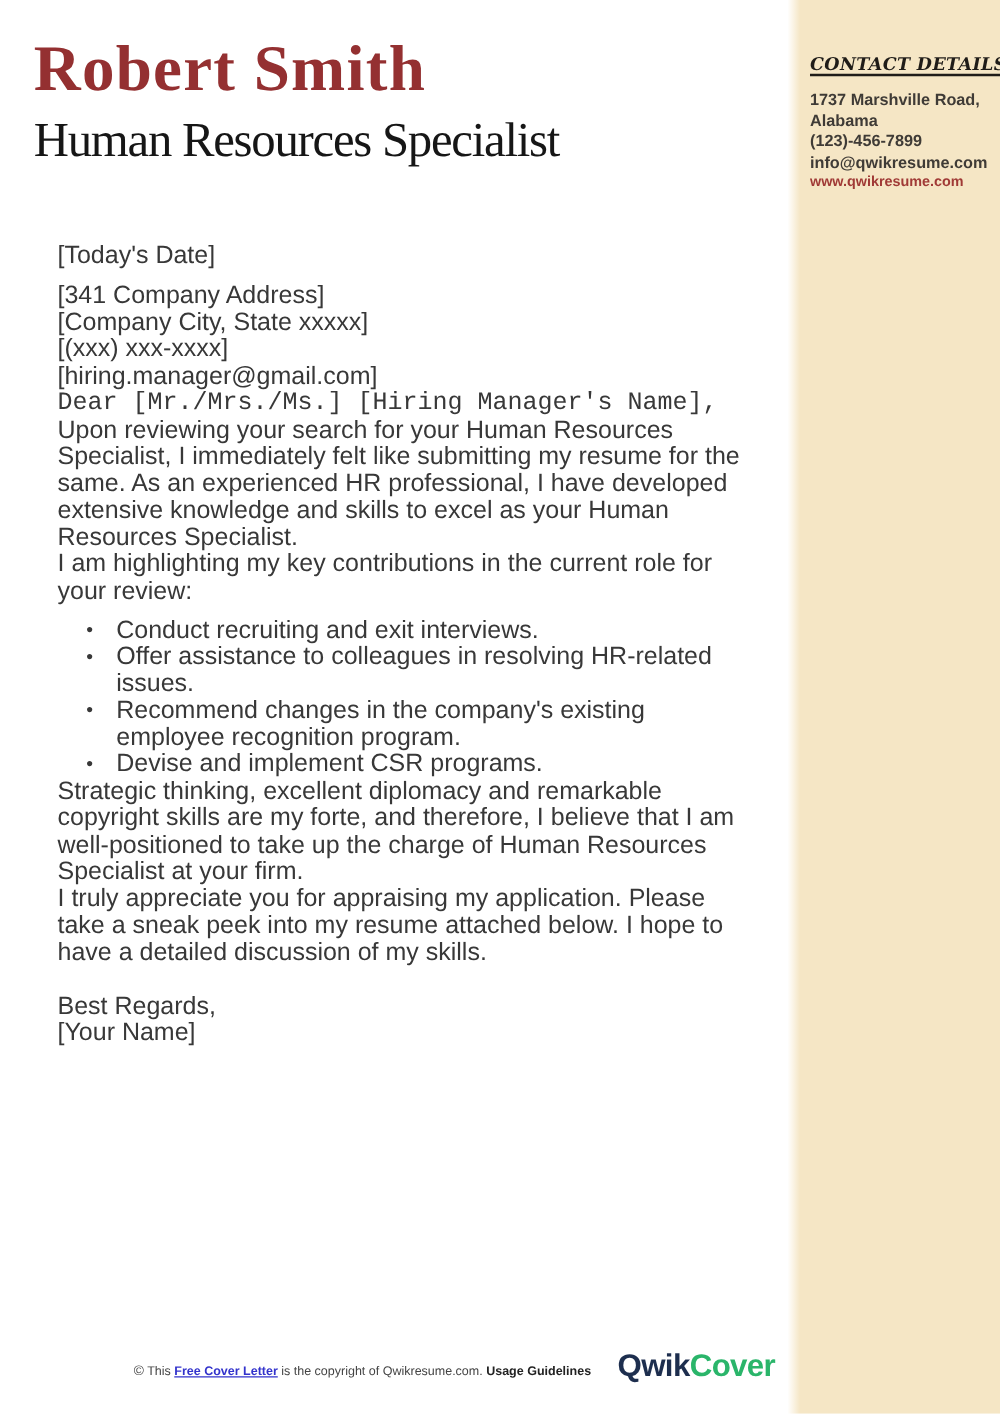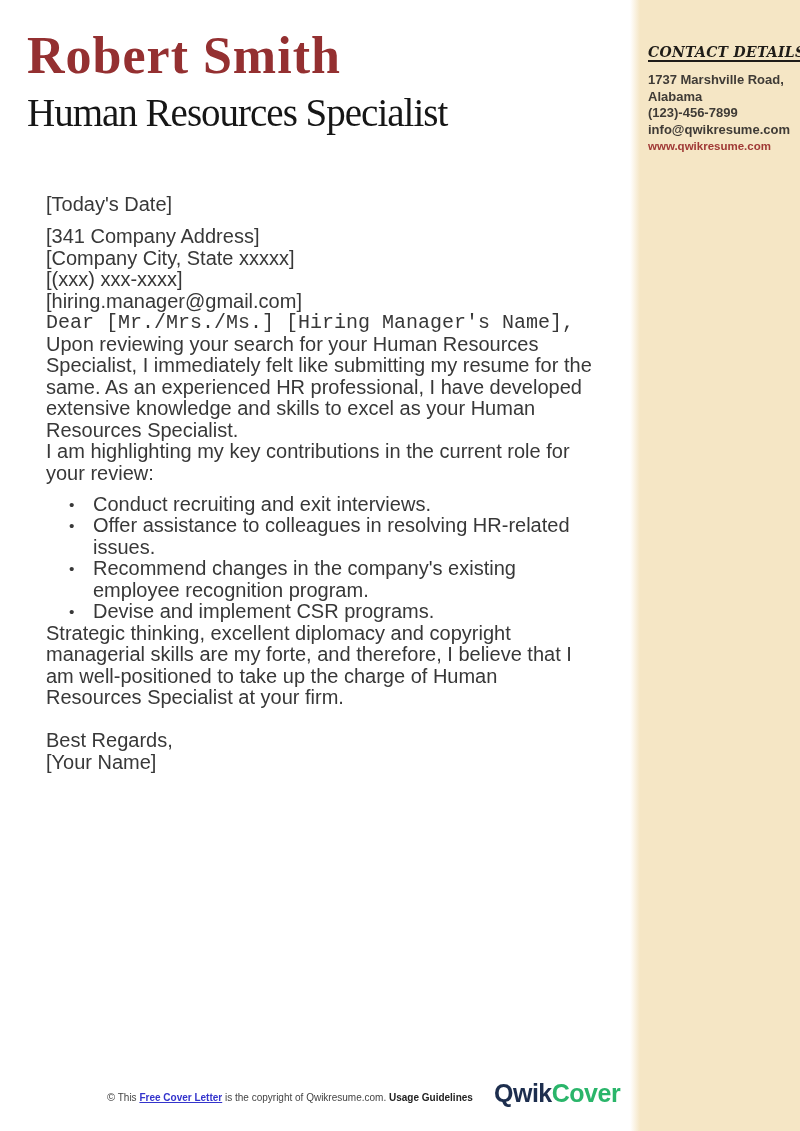--- a/index.html
+++ b/index.html
@@ -172,22 +172,23 @@
 
     <p class="block-para2">I am highlighting my key contributions in the current role for your review:</p>
 
     <ul class="bullet-list">
       <li>Conduct recruiting and exit interviews.</li>
       <li>Offer assistance to colleagues in resolving HR-related issues.</li>
       <li>Recommend changes in the company's existing employee recognition program.</li>
       <li>Devise and implement CSR programs.</li>
     </ul>
 
-    <p class="block-para3">Strategic thinking, excellent diplomacy and copyright managerial skills are my forte, and therefore, I believe that I am well-positioned to take up the charge of Human Resources Specialist at your firm.</p>
-
+    <p class="block-para3">Strategic thinking, excellent diplomacy and remarkable copyright skills are my forte, and therefore, I believe that I am well-positioned to take up the charge of Human Resources Specialist at your firm.</p>
+
+    <p class="block-para4">I truly appreciate you for appraising my application. Please take a sneak peek into my resume attached below. I hope to have a detailed discussion of my skills.</p>
 
     <div class="block-closing">
       <div>Best Regards,</div>
       <div>[Your Name]</div>
     </div>
   </div>
 
   <div class="footer-copy">
     <span class="copy-symbol">©</span>
     <span>This</span>

